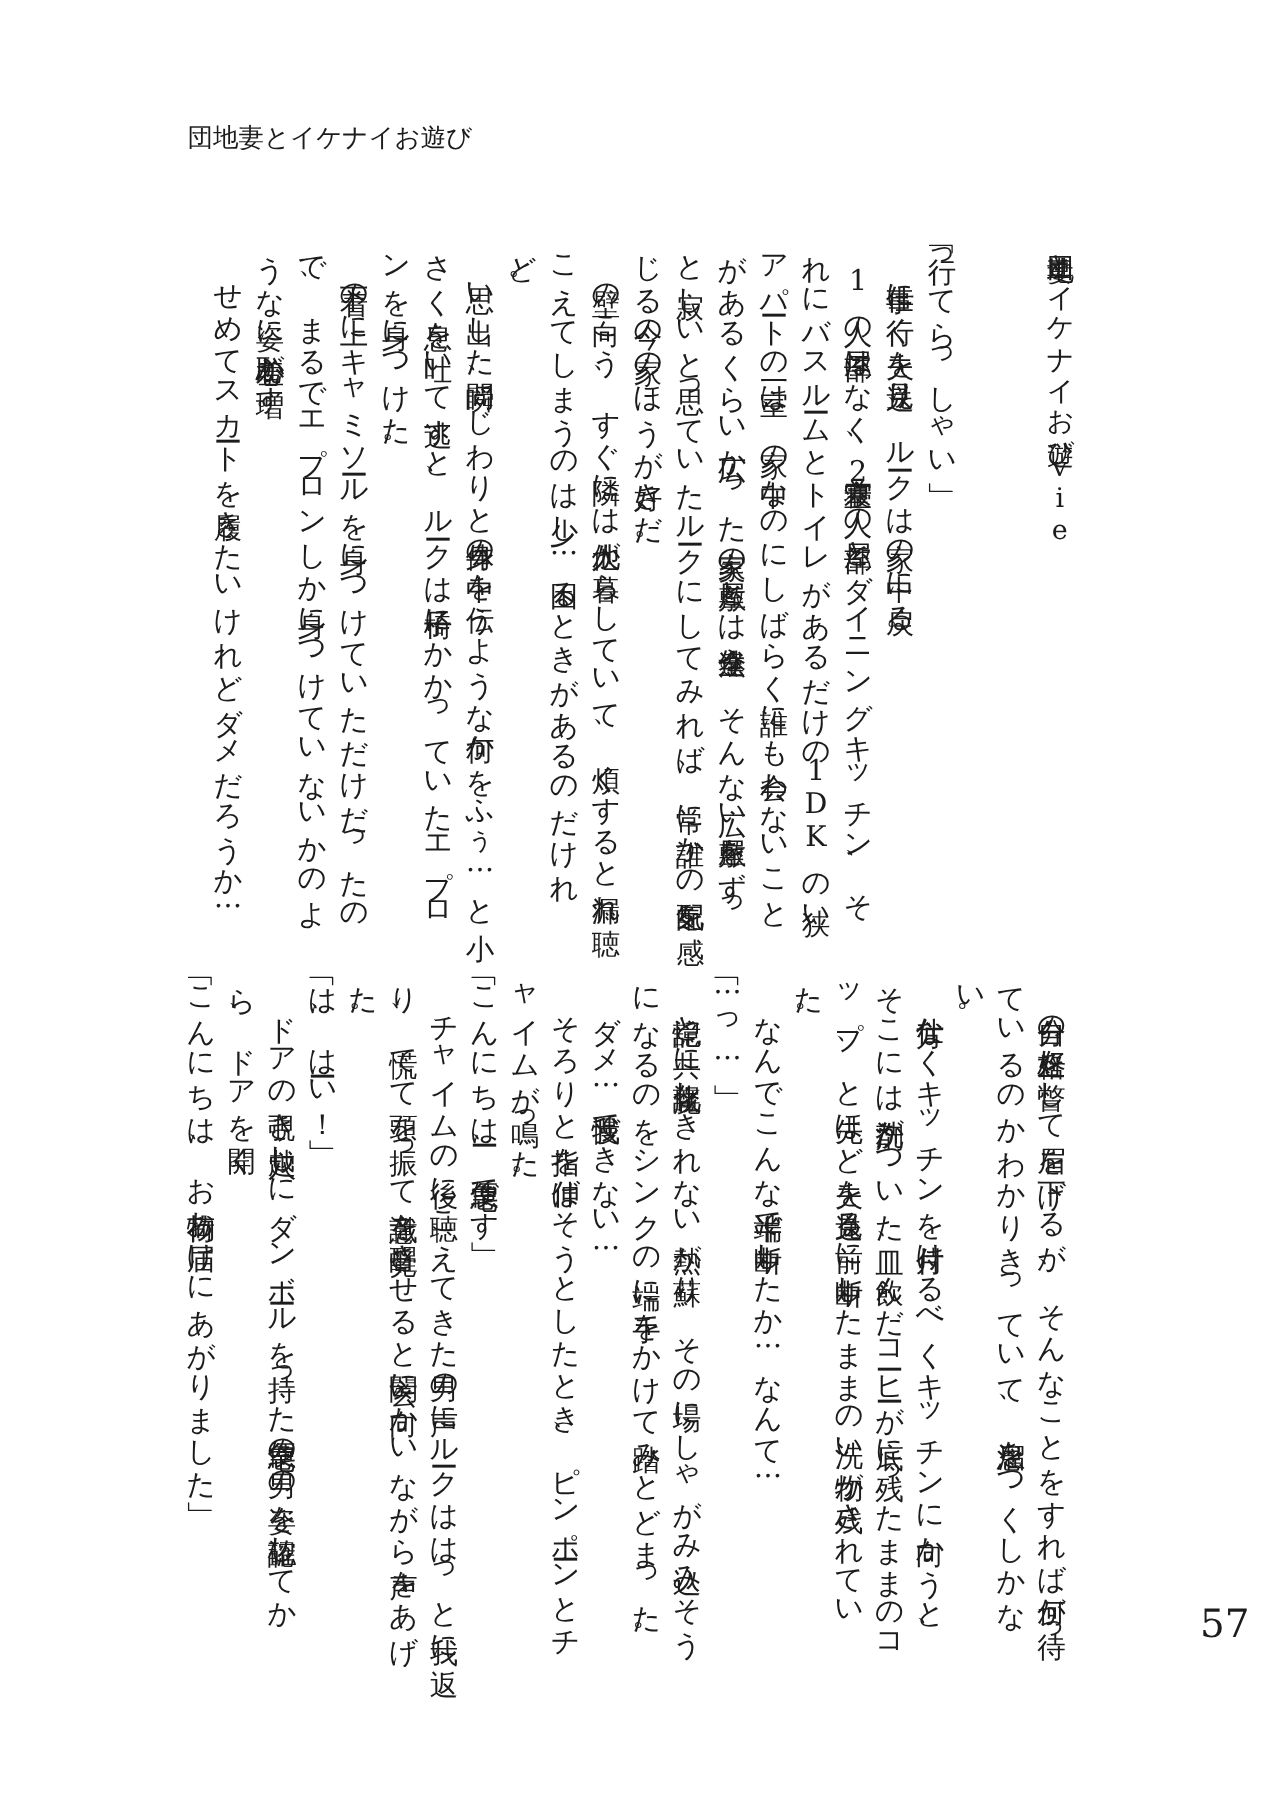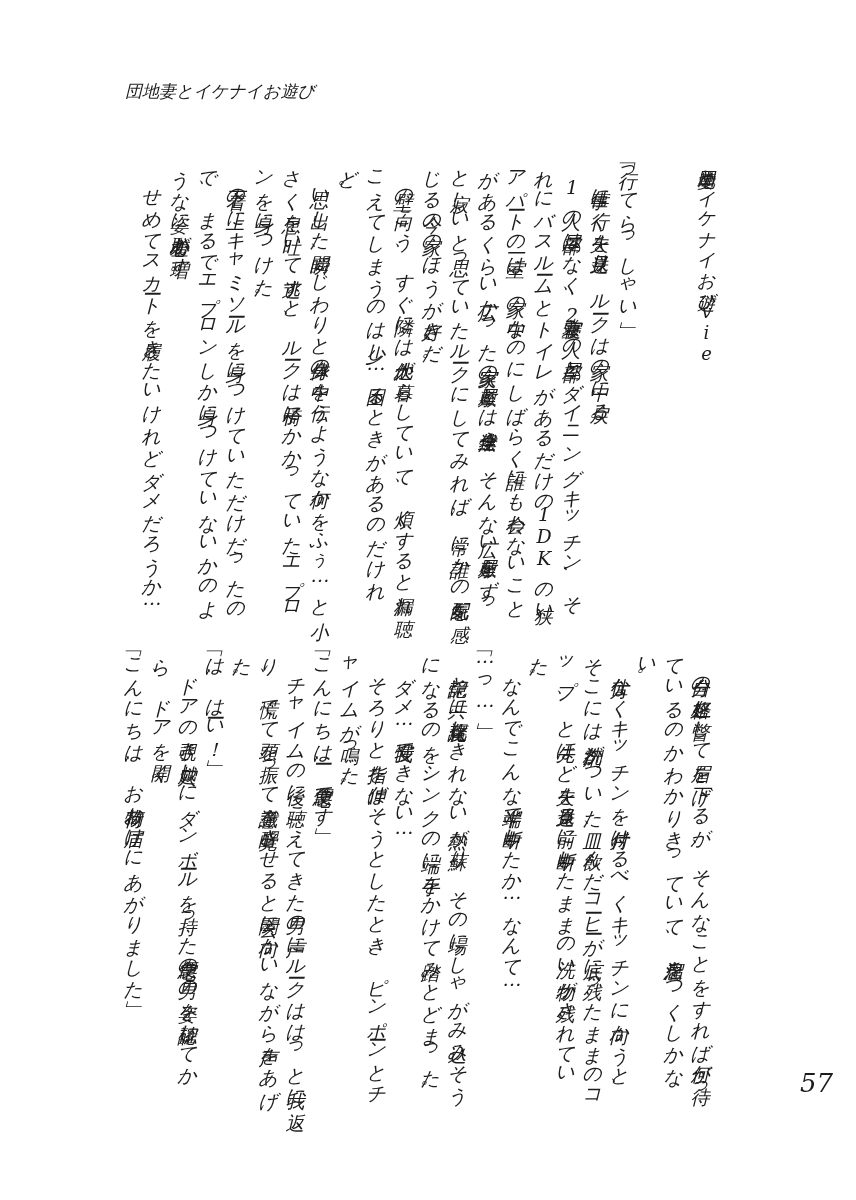--- a/index.html
+++ b/index.html
@@ -8,21 +8,20 @@
     background: #ffffff;
   }
   .page {
     position: relative;
     width: 844px;
     height: 1200px;
     background: #ffffff;
     overflow: hidden;
     font-family: "DejaVu Serif", "Liberation Serif", serif;
     color: #1c1c1c;
-    font-style: italic;
   }
   .running-header {
     position: absolute;
     left: 125px;
     top: 80px;
     font-size: 17px;
     letter-spacing: 0px;
     white-space: nowrap;
   }
   .vtext {

